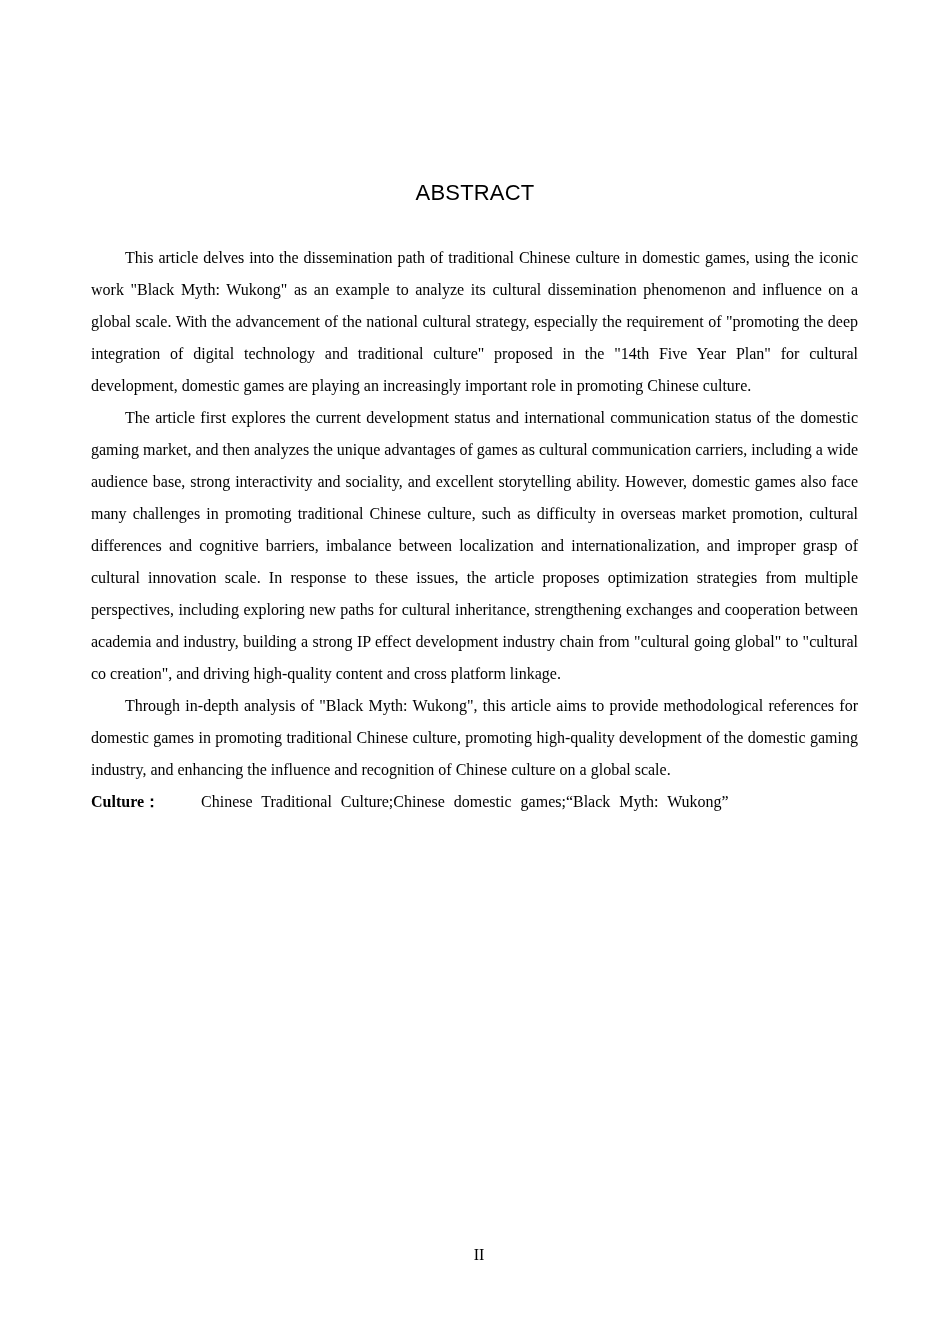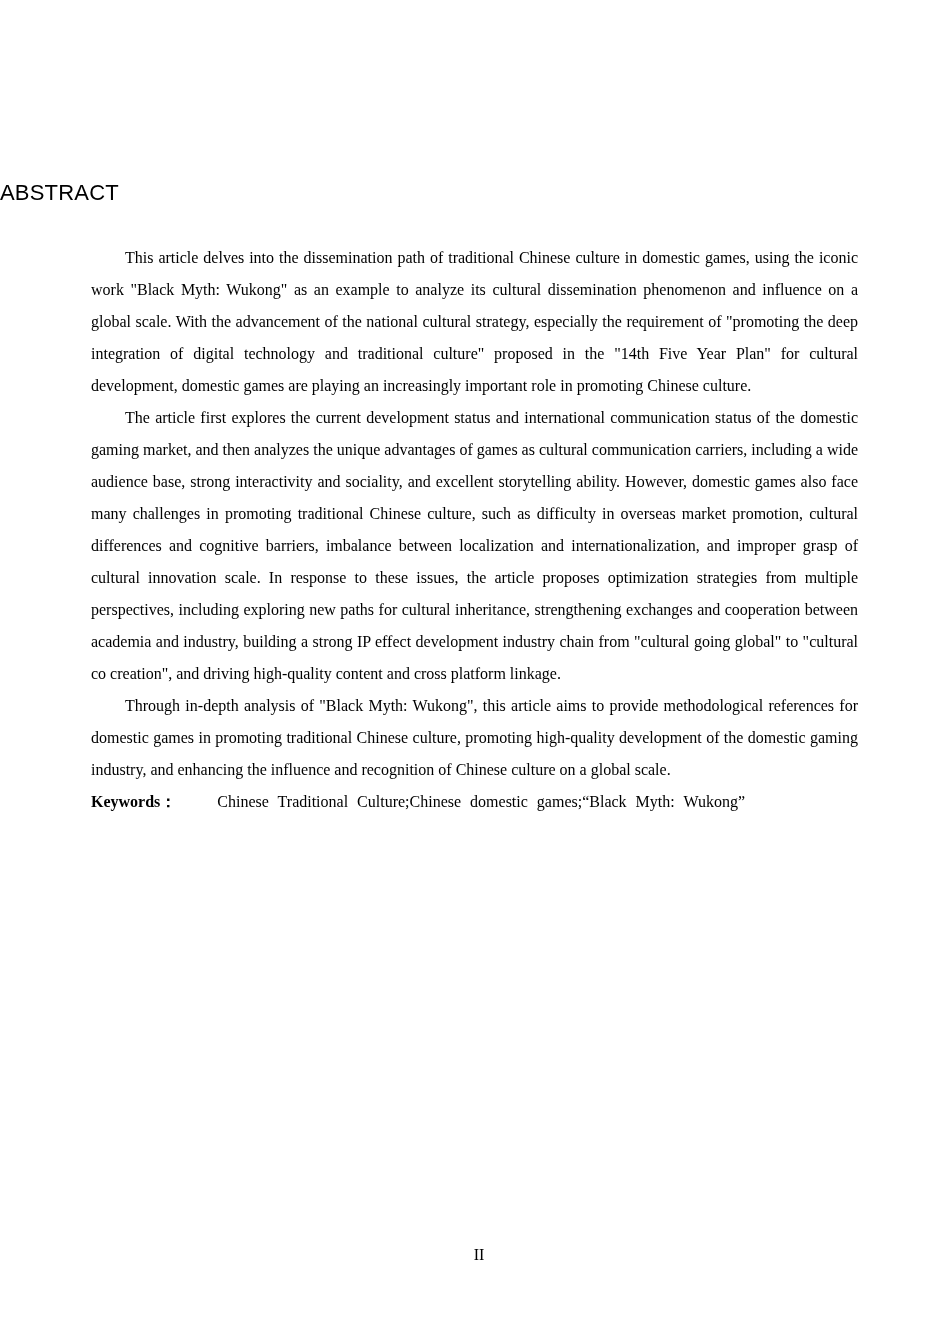--- a/index.html
+++ b/index.html
@@ -1,19 +1,19 @@
 <!DOCTYPE html>
 <html><head>
   <meta charset="utf-8">
   <style>
     html, body { margin: 0; padding: 0; background: #ffffff; }
     body { width: 950px; height: 1344px; position: relative; overflow: hidden; }
     .page { position: absolute; left: 0; top: 0; width: 950px; height: 1344px; background: #ffffff; color: #000; }
     .title {
-      position: absolute; top: 180px; left: 0; width: 950px; text-align: left;
+      position: absolute; top: 180px; left: 0; width: 950px; text-align: center;
       font-family: "Liberation Sans", sans-serif; font-size: 22px; letter-spacing: 0.2px;
     }
     .body-text {
       position: absolute; left: 91px; top: 242px; width: 767px;
       font-family: "Liberation Serif", serif; font-size: 16px; line-height: 32px;
       text-align: justify;
     }
     .body-text p { margin: 0; text-indent: 34px; text-align: justify; }
     .keywords { margin: 0; }
     .kw-label { font-weight: bold; }
@@ -27,18 +27,18 @@
 <body>
 
 <div class="page">
   <div class="title">ABSTRACT</div>
 
   <div class="body-text">
     <p>This article delves into the dissemination path of traditional Chinese culture in domestic games, using the iconic work "Black Myth: Wukong" as an example to analyze its cultural dissemination phenomenon and influence on a global scale. With the advancement of the national cultural strategy, especially the requirement of "promoting the deep integration of digital technology and traditional culture" proposed in the "14th Five Year Plan" for cultural development, domestic games are playing an increasingly important role in promoting Chinese culture.</p>
     <p>The article first explores the current development status and international communication status of the domestic gaming market, and then analyzes the unique advantages of games as cultural communication carriers, including a wide audience base, strong interactivity and sociality, and excellent storytelling ability. However, domestic games also face many challenges in promoting traditional Chinese culture, such as difficulty in overseas market promotion, cultural differences and cognitive barriers, imbalance between localization and internationalization, and improper grasp of cultural innovation scale. In response to these issues, the article proposes optimization strategies from multiple perspectives, including exploring new paths for cultural inheritance, strengthening exchanges and cooperation between academia and industry, building a strong IP effect development industry chain from "cultural going global" to "cultural co creation", and driving high-quality content and cross platform linkage.</p>
     <p>Through in-depth analysis of "Black Myth: Wukong", this article aims to provide methodological references for domestic games in promoting traditional Chinese culture, promoting high-quality development of the domestic gaming industry, and enhancing the influence and recognition of Chinese culture on a global scale.</p>
     <div class="keywords">
-      <span class="kw-label">Keywords：</span><span class="kw-value">Chinese Traditional Culture;Chinese domestic games;“Black Myth: Wukong”</span>
+      <span class="kw-label">Culture：</span><span class="kw-value">Chinese Traditional Culture;Chinese domestic games;“Black Myth: Wukong”</span>
     </div>
   </div>
 
   <div class="page-number">II</div>
 </div>
 
 </body></html>

